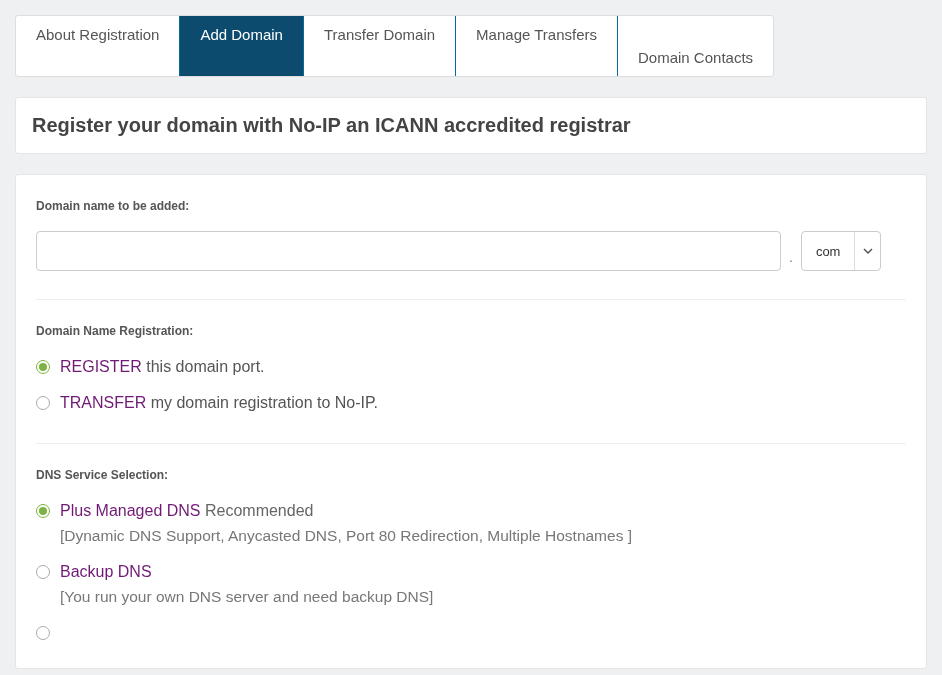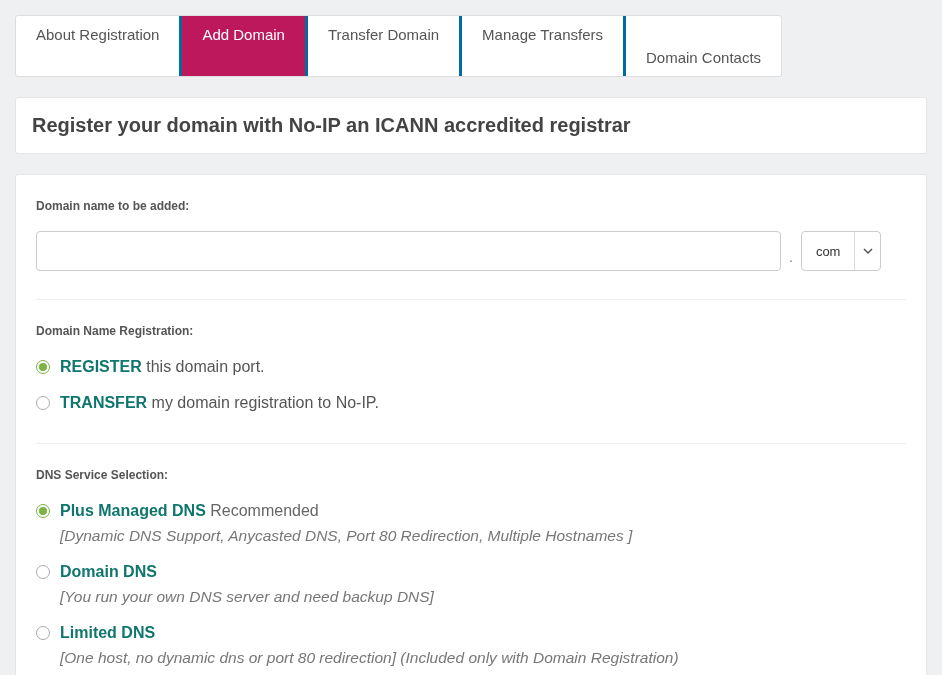--- a/index.html
+++ b/index.html
@@ -17,28 +17,28 @@
     background: #fff;
     border: 1px solid #ddd;
     margin: 15px 15px 0 15px;
     border-radius: 3px;
     overflow: hidden;
     width: fit-content;
   }
   .tab {
     padding: 10px 20px;
     cursor: pointer;
-    border-right: 3px solid #0369a1;
+    border-right: 1px solid #0369a1;
     color: #555;
     font-size: 15px;
     white-space: nowrap;
   }
   .tab:last-child { border-right: none; margin-top: 23px; }
   .tab.active {
-    background: #be185d;
+    background: #0c4a6e;
     color: #fff;
   }
   .banner {
     margin: 20px 15px 0 15px;
     background: #fff;
     border: 1px solid #e5e5e5;
     border-radius: 3px;
     padding: 16px 16px;
     font-weight: 600;
     color: #444;
@@ -130,27 +130,26 @@
   }
   .radio.checked::after {
     content: "";
     position: absolute;
     left: 2px; top: 2px;
     width: 8px; height: 8px;
     background: #7cb342;
     border-radius: 50%;
   }
   .radio-content { color: #555; font-size: 16px; }
-  .radio-content .bold { font-weight: 700; color: #0f766e; }
+  .radio-content .bold { font-weight: 400; color: #701a75; }
   .radio-content .italic { color: #666; font-weight: 400; }
   .radio-desc {
     color: #777;
     font-size: 15.5px;
     margin-top: 3px;
-    font-style: italic;
   }
 </style>
 </head>
 <body>
 
 <div class="tabs">
   <div class="tab">About Registration</div>
   <div class="tab active">Add Domain</div>
   <div class="tab">Transfer Domain</div>
   <div class="tab">Manage Transfers</div>
@@ -202,27 +201,23 @@
       <span class="radio checked"></span>
       <span class="radio-content">
         <span class="bold">Plus Managed DNS</span><span class="italic"> Recommended</span>
         <div class="radio-desc">[Dynamic DNS Support, Anycasted DNS, Port 80 Redirection, Multiple Hostnames ]</div>
       </span>
     </label>
 
     <label class="radio-row">
       <span class="radio"></span>
       <span class="radio-content">
-        <span class="bold">Domain DNS</span>
+        <span class="bold">Backup DNS</span>
         <div class="radio-desc">[You run your own DNS server and need backup DNS]</div>
       </span>
     </label>
 
     <label class="radio-row">
       <span class="radio"></span>
-      <span class="radio-content">
-        <span class="bold">Limited DNS</span>
-        <div class="radio-desc">[One host, no dynamic dns or port 80 redirection] (Included only with Domain Registration)</div>
-      </span>
     </label>
   </div>
 
 </div>
 
 </body></html>

